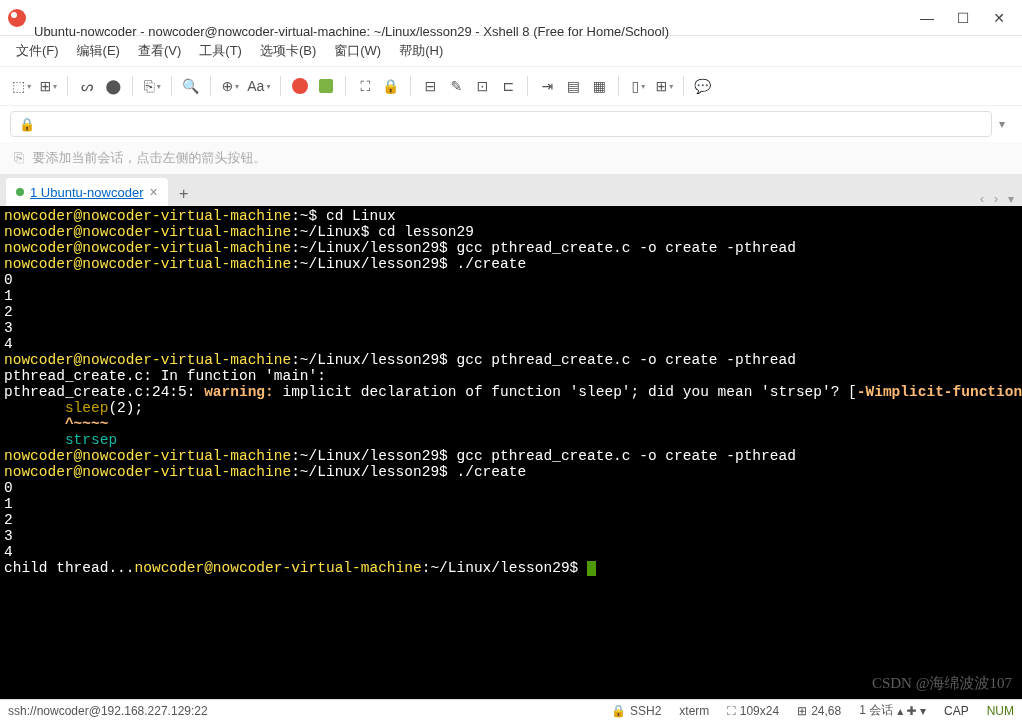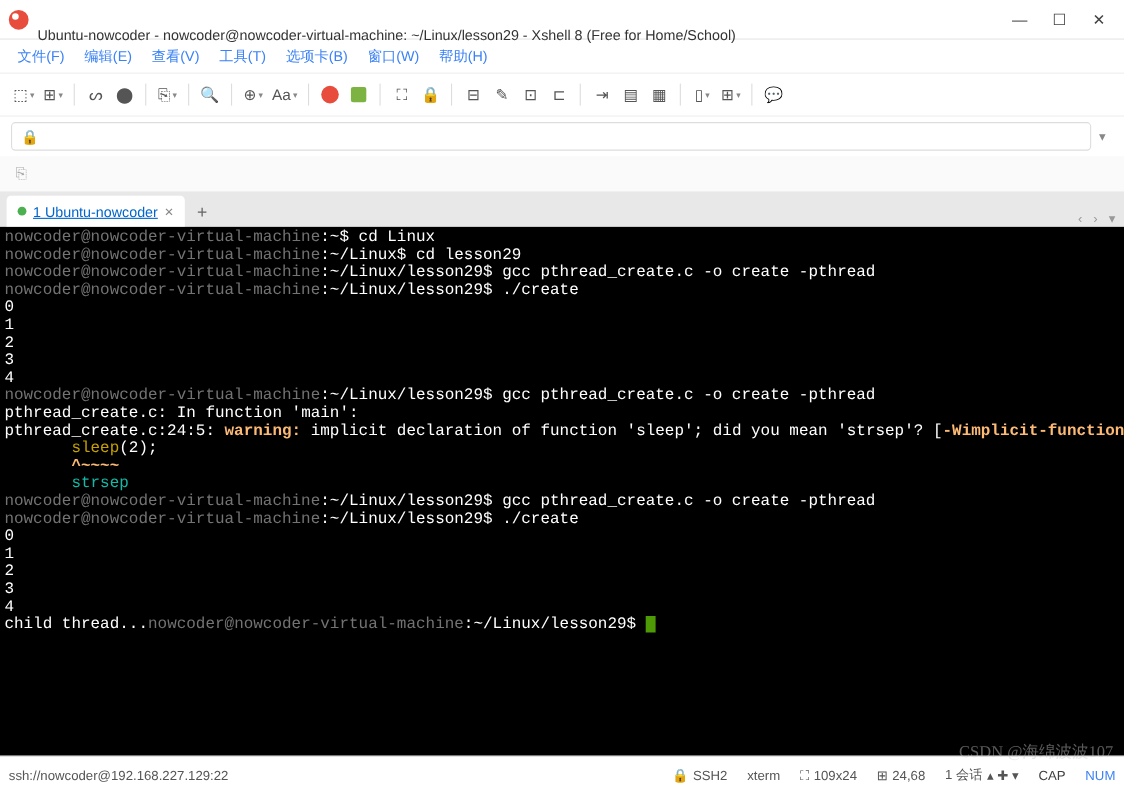--- a/index.html
+++ b/index.html
@@ -3,21 +3,21 @@
 <meta charset="utf-8">
 <style>
 * { margin: 0; padding: 0; box-sizing: border-box; }
 body { font-family: "Microsoft YaHei", sans-serif; font-size: 12px; background: #fff; width: 1022px; height: 721px; overflow: hidden; display: flex; flex-direction: column; }
 .titlebar { height: 36px; display: flex; align-items: center; padding: 0 8px; border-bottom: 1px solid #e5e5e5; }
 .titlebar .logo { width: 18px; height: 18px; background: #e74c3c; border-radius: 50%; margin-right: 8px; position: relative; }
 .titlebar .logo::after { content: ""; position: absolute; width: 6px; height: 6px; background: #fff; border-radius: 50%; top: 3px; left: 3px; }
 .titlebar .title { flex: 1; font-size: 13px; color: #333; margin-top: 28px; }
 .winbtns { display: flex; gap: 22px; margin-right: 8px; }
 .winbtn { width: 14px; height: 14px; display: flex; align-items: center; justify-content: center; color: #444; font-size: 14px; cursor: pointer; }
-.menubar { height: 30px; display: flex; align-items: center; padding: 0 16px; gap: 18px; font-size: 13px; color: #3b82f6; }
+.menubar { height: 30px; display: flex; align-items: center; padding: 0 16px; gap: 18px; font-size: 13px; color: #404040; }
 .menubar span { cursor: pointer; }
 .toolbar { height: 40px; display: flex; align-items: center; padding: 0 10px; gap: 4px; border-top: 1px solid #eee; border-bottom: 1px solid #eee; }
 .tbtn { min-width: 22px; height: 24px; display: flex; align-items: center; justify-content: center; color: #555; font-size: 14px; cursor: pointer; padding: 0 2px; }
 .tbtn .drop { font-size: 8px; margin-left: 2px; color: #888; }
 .tsep { width: 1px; height: 20px; background: #ddd; margin: 0 4px; }
 .green-dot { width: 14px; height: 14px; background: #7cb342; border-radius: 2px; }
 .red-swirl { width: 16px; height: 16px; background: #e74c3c; border-radius: 50%; }
 .addrbar { height: 36px; display: flex; align-items: center; padding: 0 10px; }
 .addrbox { flex: 1; height: 26px; border: 1px solid #ddd; border-radius: 4px; display: flex; align-items: center; padding: 0 8px; color: #888; font-size: 13px; }
 .addrbox .lock { margin-right: 6px; color: #aaa; }
@@ -25,28 +25,28 @@
 .hintbar { height: 32px; display: flex; align-items: center; padding: 0 14px; color: #aaa; font-size: 13px; background: #fafafa; }
 .hintbar .hicon { margin-right: 8px; }
 .tabbar { height: 32px; background: #e8e8e8; display: flex; align-items: flex-end; padding: 0 6px; position: relative; }
 .tab { height: 28px; background: #fff; border-radius: 4px 4px 0 0; display: flex; align-items: center; padding: 0 10px; font-size: 13px; gap: 6px; cursor: pointer; }
 .tab .dot { width: 8px; height: 8px; background: #4caf50; border-radius: 50%; }
 .tab .lbl { color: #0066cc; text-decoration: underline; }
 .tab .close { color: #888; font-size: 14px; }
 .addtab { width: 24px; height: 24px; display: flex; align-items: center; justify-content: center; color: #666; cursor: pointer; font-size: 16px; margin-left: 4px; }
 .tabnav { position: absolute; right: 8px; display: flex; gap: 10px; color: #999; }
 .terminal { flex: 1; background: #000; color: #fff; font-family: "Consolas","Courier New",monospace; font-size: 14.5px; line-height: 16px; padding: 2px 4px; overflow: hidden; white-space: pre; }
-.g { color: #737373; }
+.g { color: #fde047; }
 .w { color: #fff; }
 .bw { font-weight: normal; }
 .mg { color: #fdba74; font-weight: bold; }
 .yl { color: #c4a000; }
 .gr { color: #14b8a6; }
 .cursor { background: #4e9a06; display: inline-block; width: 9px; height: 15px; vertical-align: middle; }
-.statusbar { height: 34px; border-top: 1px solid #ddd; display: flex; align-items: center; padding: 0 8px; font-size: 12px; color: #555; gap: 18px; }
+.statusbar { height: 22px; border-top: 1px solid #ddd; display: flex; align-items: center; padding: 0 8px; font-size: 12px; color: #555; gap: 18px; }
 .statusbar .sp { flex: 1; }
 .statusbar .seg { display: flex; align-items: center; gap: 4px; }
 .watermark { position: absolute; right: 10px; bottom: 28px; color: rgba(200,200,200,0.45); font-size: 15px; pointer-events: none; font-family: Liberation Serif, serif; }
 </style>
 </head>
 <body>
 
 <div class="titlebar">
   <div class="logo"></div>
   <div class="title">Ubuntu-nowcoder - nowcoder@nowcoder-virtual-machine: ~/Linux/lesson29 - Xshell 8 (Free for Home/School)</div>
@@ -111,20 +111,21 @@
 
 <div class="addrbar">
   <div class="addrbox">
     <span class="lock">🔒</span>
   </div>
   <div class="addrdrop">▾</div>
 </div>
 
 <div class="hintbar">
   <span class="hicon">⎘</span>
+  <span>要添加当前会话，点击左侧的箭头按钮。</span>
 </div>
 
 <div class="tabbar">
   <div class="tab">
     <span class="dot"></span>
     <span class="lbl">1 Ubuntu-nowcoder</span>
     <span class="close">×</span>
   </div>
   <div class="addtab">+</div>
   <div class="tabnav">
@@ -160,16 +161,16 @@
 
 <div class="statusbar">
   <span>ssh://nowcoder@192.168.227.129:22</span>
   <span class="sp"></span>
   <span class="seg">🔒<span>SSH2</span></span>
   <span>xterm</span>
   <span class="seg">⛶<span>109x24</span></span>
   <span class="seg">⊞ <span>24,68</span></span>
   <span class="seg"><span>1 会话</span> ▴ ✚ ▾</span>
   <span style="color:#404040">CAP</span>
-  <span style="color:#3b82f6">NUM</span>
+  <span style="color:#4d7c0f">NUM</span>
 </div>
 
 <div class="watermark">CSDN @海绵波波107</div>
 
 </body></html>

